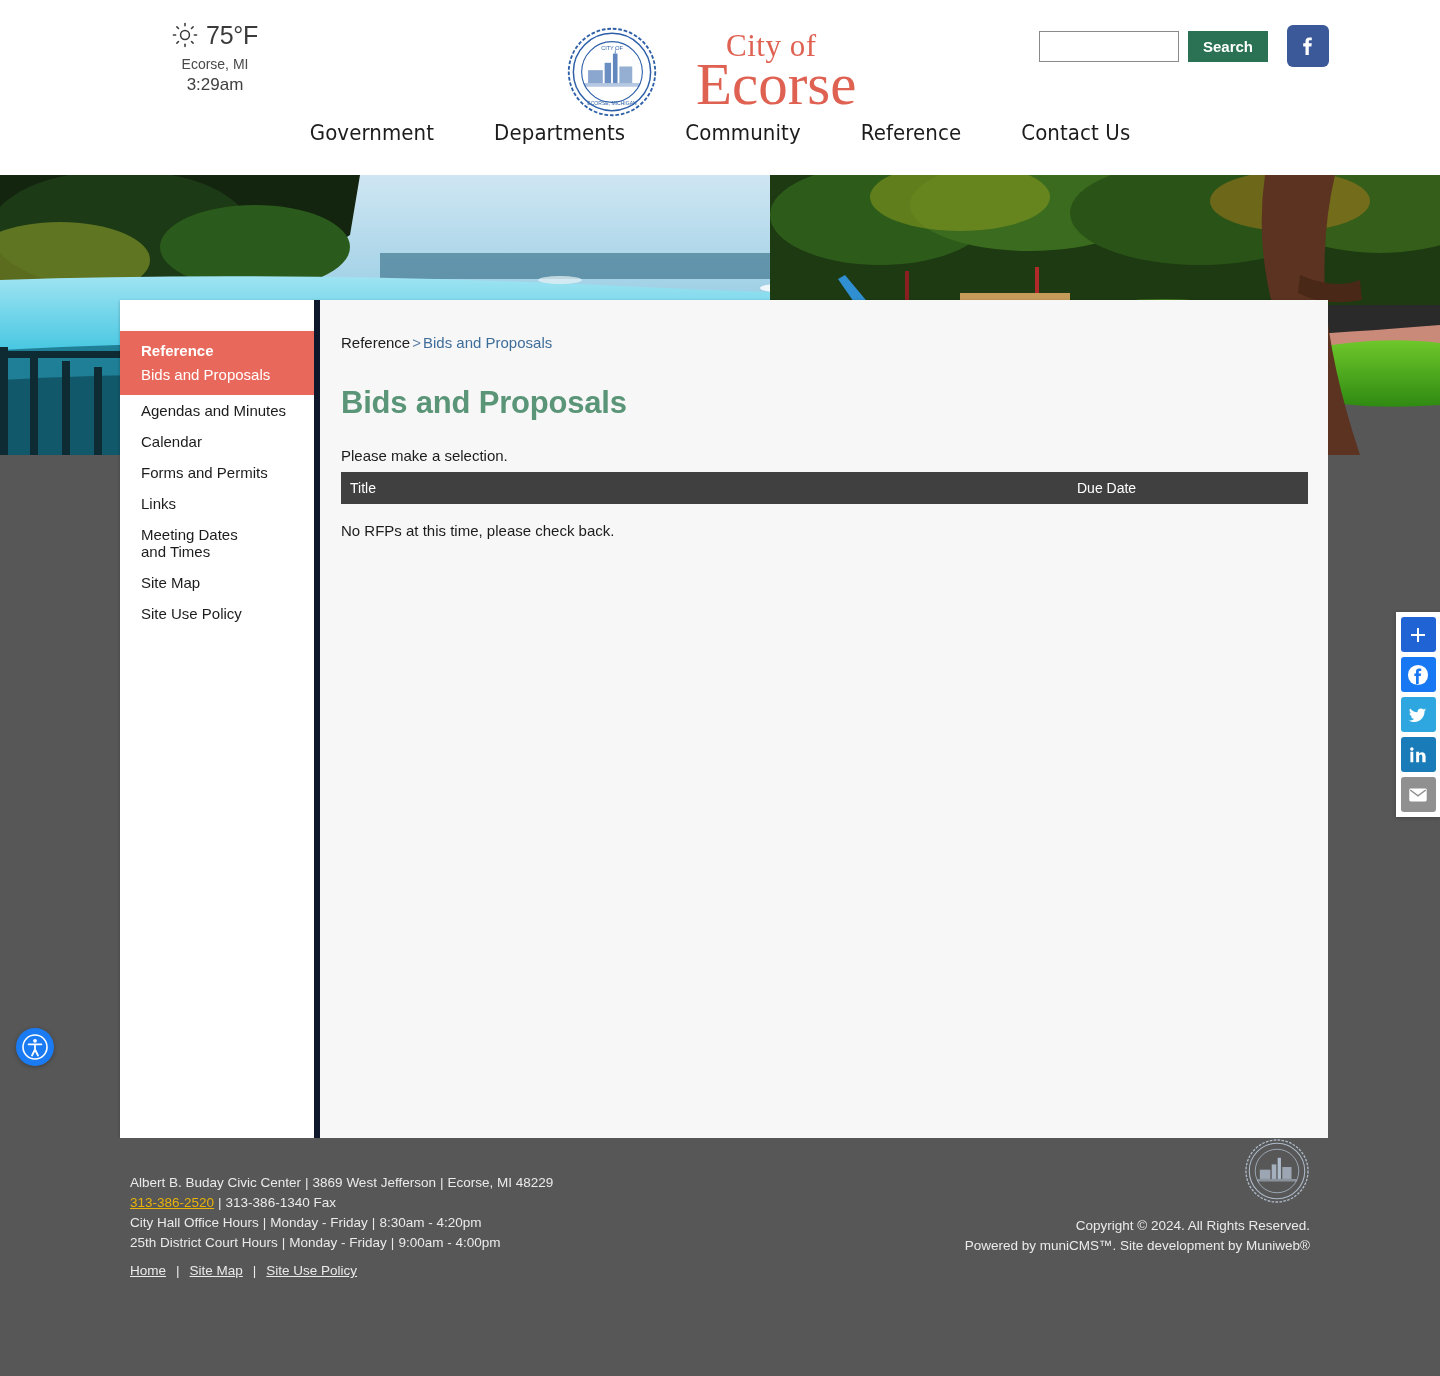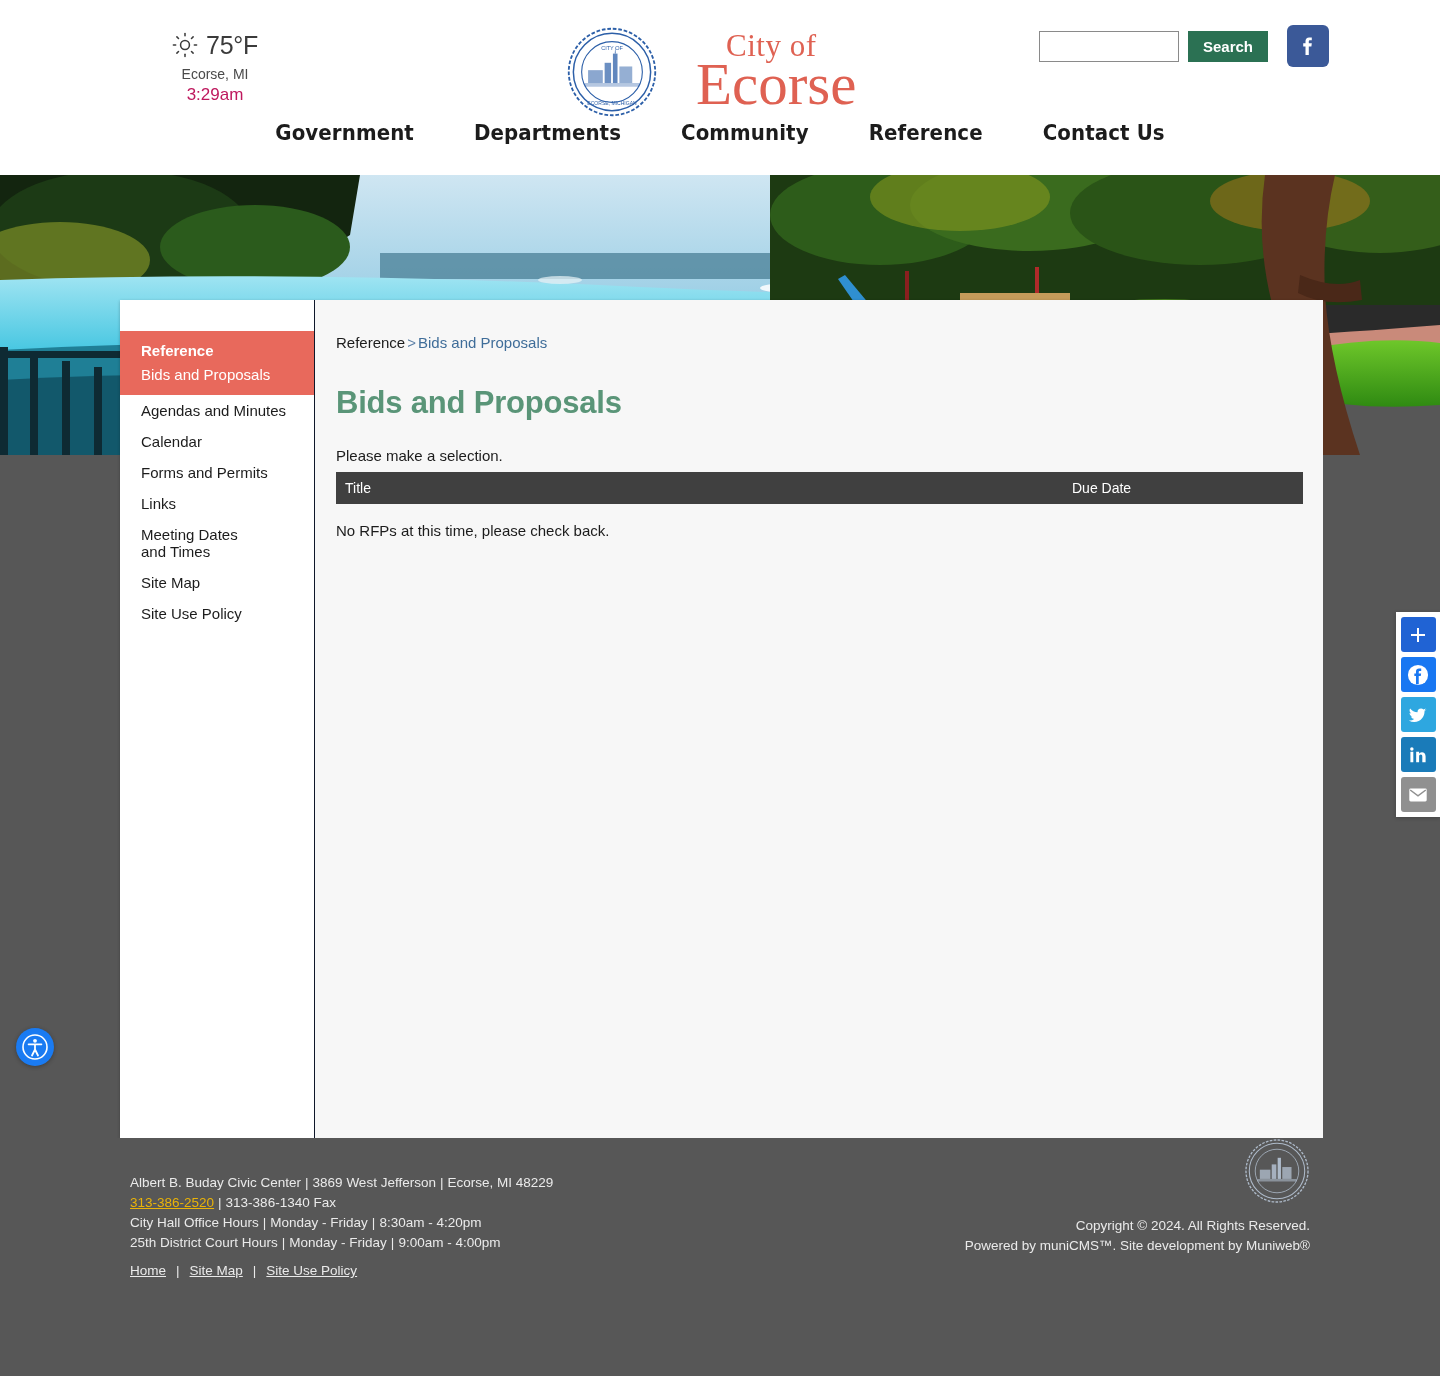--- a/index.html
+++ b/index.html
@@ -22,21 +22,20 @@
     background: #ffffff;
   }
 
   .weather {
     position: absolute;
     left: 155px;
     top: 18px;
     width: 120px;
     text-align: center;
     color: #3b3b3b;
-    margin-top: 10px;
   }
   .weather-top {
     display: flex;
     align-items: center;
     justify-content: center;
     gap: 8px;
     height: 34px;
   }
   .sun-icon { width: 26px; height: 26px; display:block; }
   .weather-temp {
@@ -45,21 +44,21 @@
     color: #3b3b3b;
     letter-spacing: -0.3px;
   }
   .weather-city {
     font-size: 14px;
     color: #4a4a4a;
     margin-top: 4px;
   }
   .weather-time {
     font-size: 17px;
-    color: #be185d;
+    color: #404040;
     margin-top: 3px;
   }
 
   .logo-block {
     position: absolute;
     left: 566px;
     top: 26px;
     display: flex;
     align-items: center;
     gap: 14px;
@@ -135,21 +134,20 @@
     justify-content: center;
     gap: 60px;
   }
   .navitem {
     font-size: 22px;
     color: #1c1c1c;
     font-family: "DejaVu Sans Condensed", "Liberation Sans Narrow", "Liberation Sans", sans-serif;
     letter-spacing: 0.1px;
     cursor: pointer;
     white-space: nowrap;
-    font-weight: bold;
   }
 
   
   .hero {
     position: relative;
     width: 1440px;
     height: 280px;
     overflow: hidden;
   }
   .hero svg { display: block; width: 1440px; height: 280px; }
@@ -208,21 +206,21 @@
     padding: 7px 10px 7px 21px;
     line-height: 17px;
     text-decoration: none;
     cursor: pointer;
   }
 
   .main-col {
     flex: 1;
     background: #f7f7f7;
     padding: 34px 20px 0 21px;
-    border-left: 1px solid #0f172a;
+    border-left: 6px solid #0f172a;
   }
   .breadcrumb {
     font-size: 15px;
     color: #1c1c1c;
     margin-bottom: 34px;
   }
   .breadcrumb .crumb-link { color: #1c1c1c; }
   .breadcrumb .crumb-sep { color: #5b7fa6; padding: 0 2px; }
   .breadcrumb .crumb-cur { color: #3f6d99; }
 

